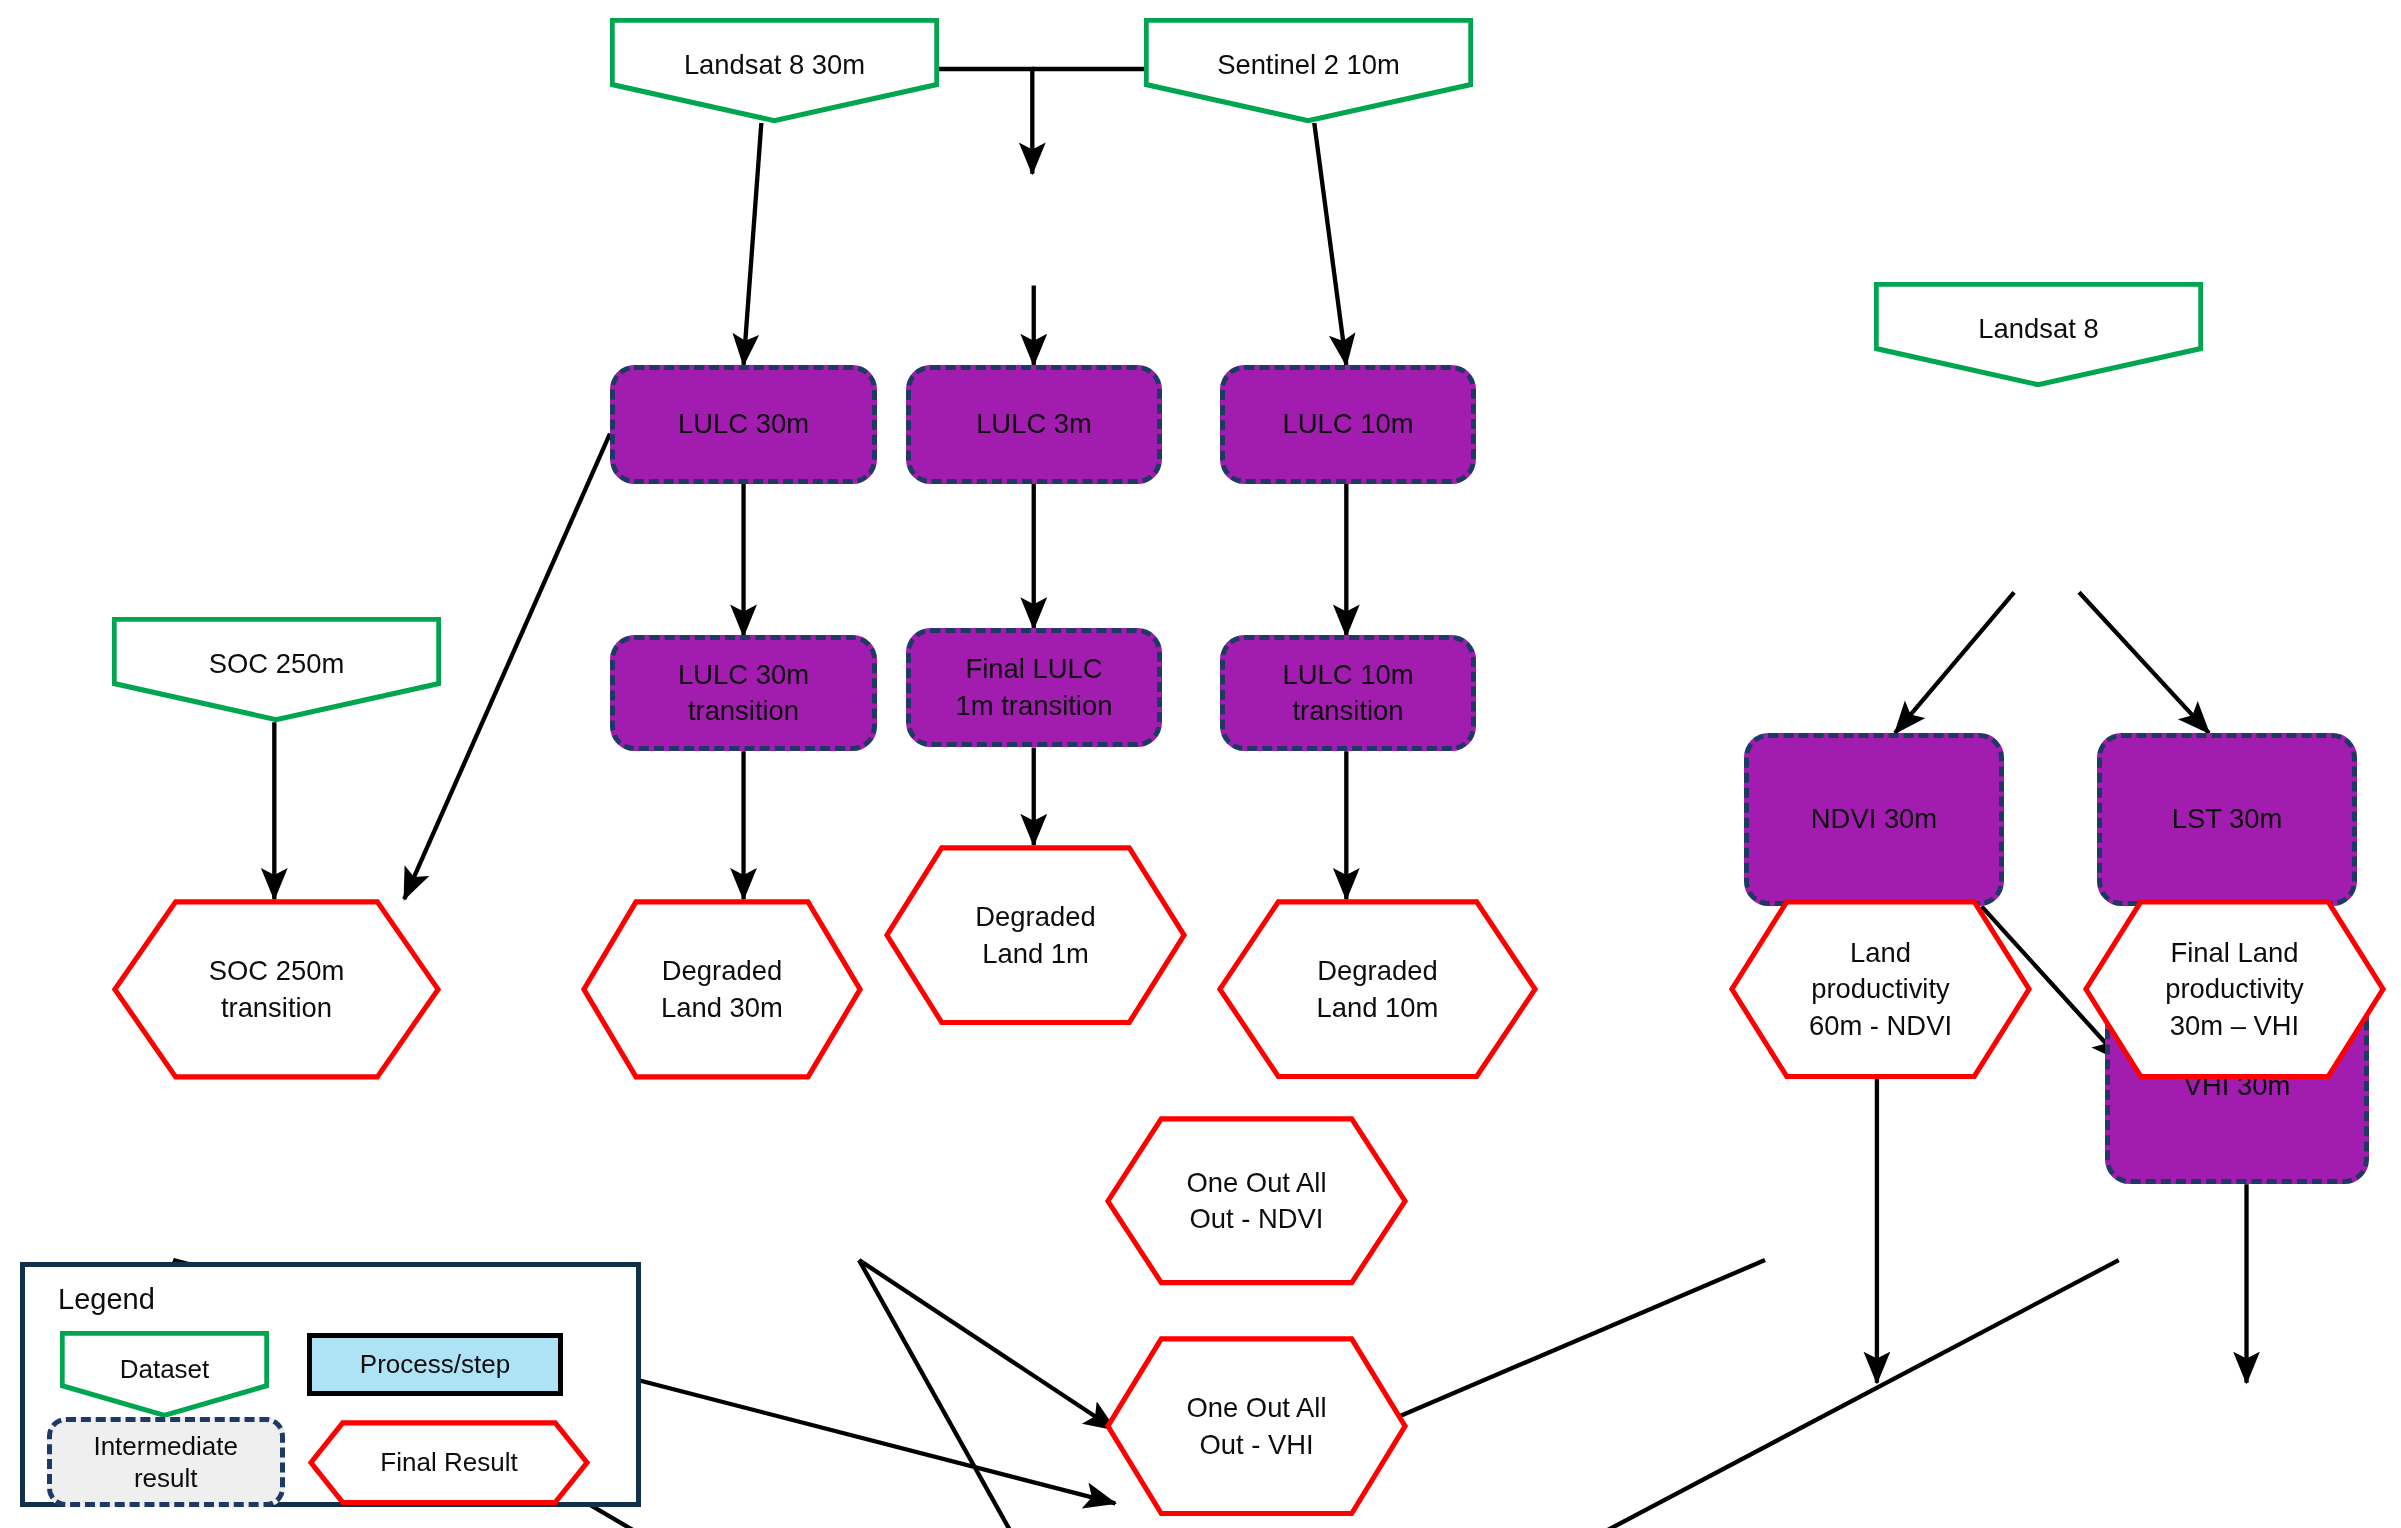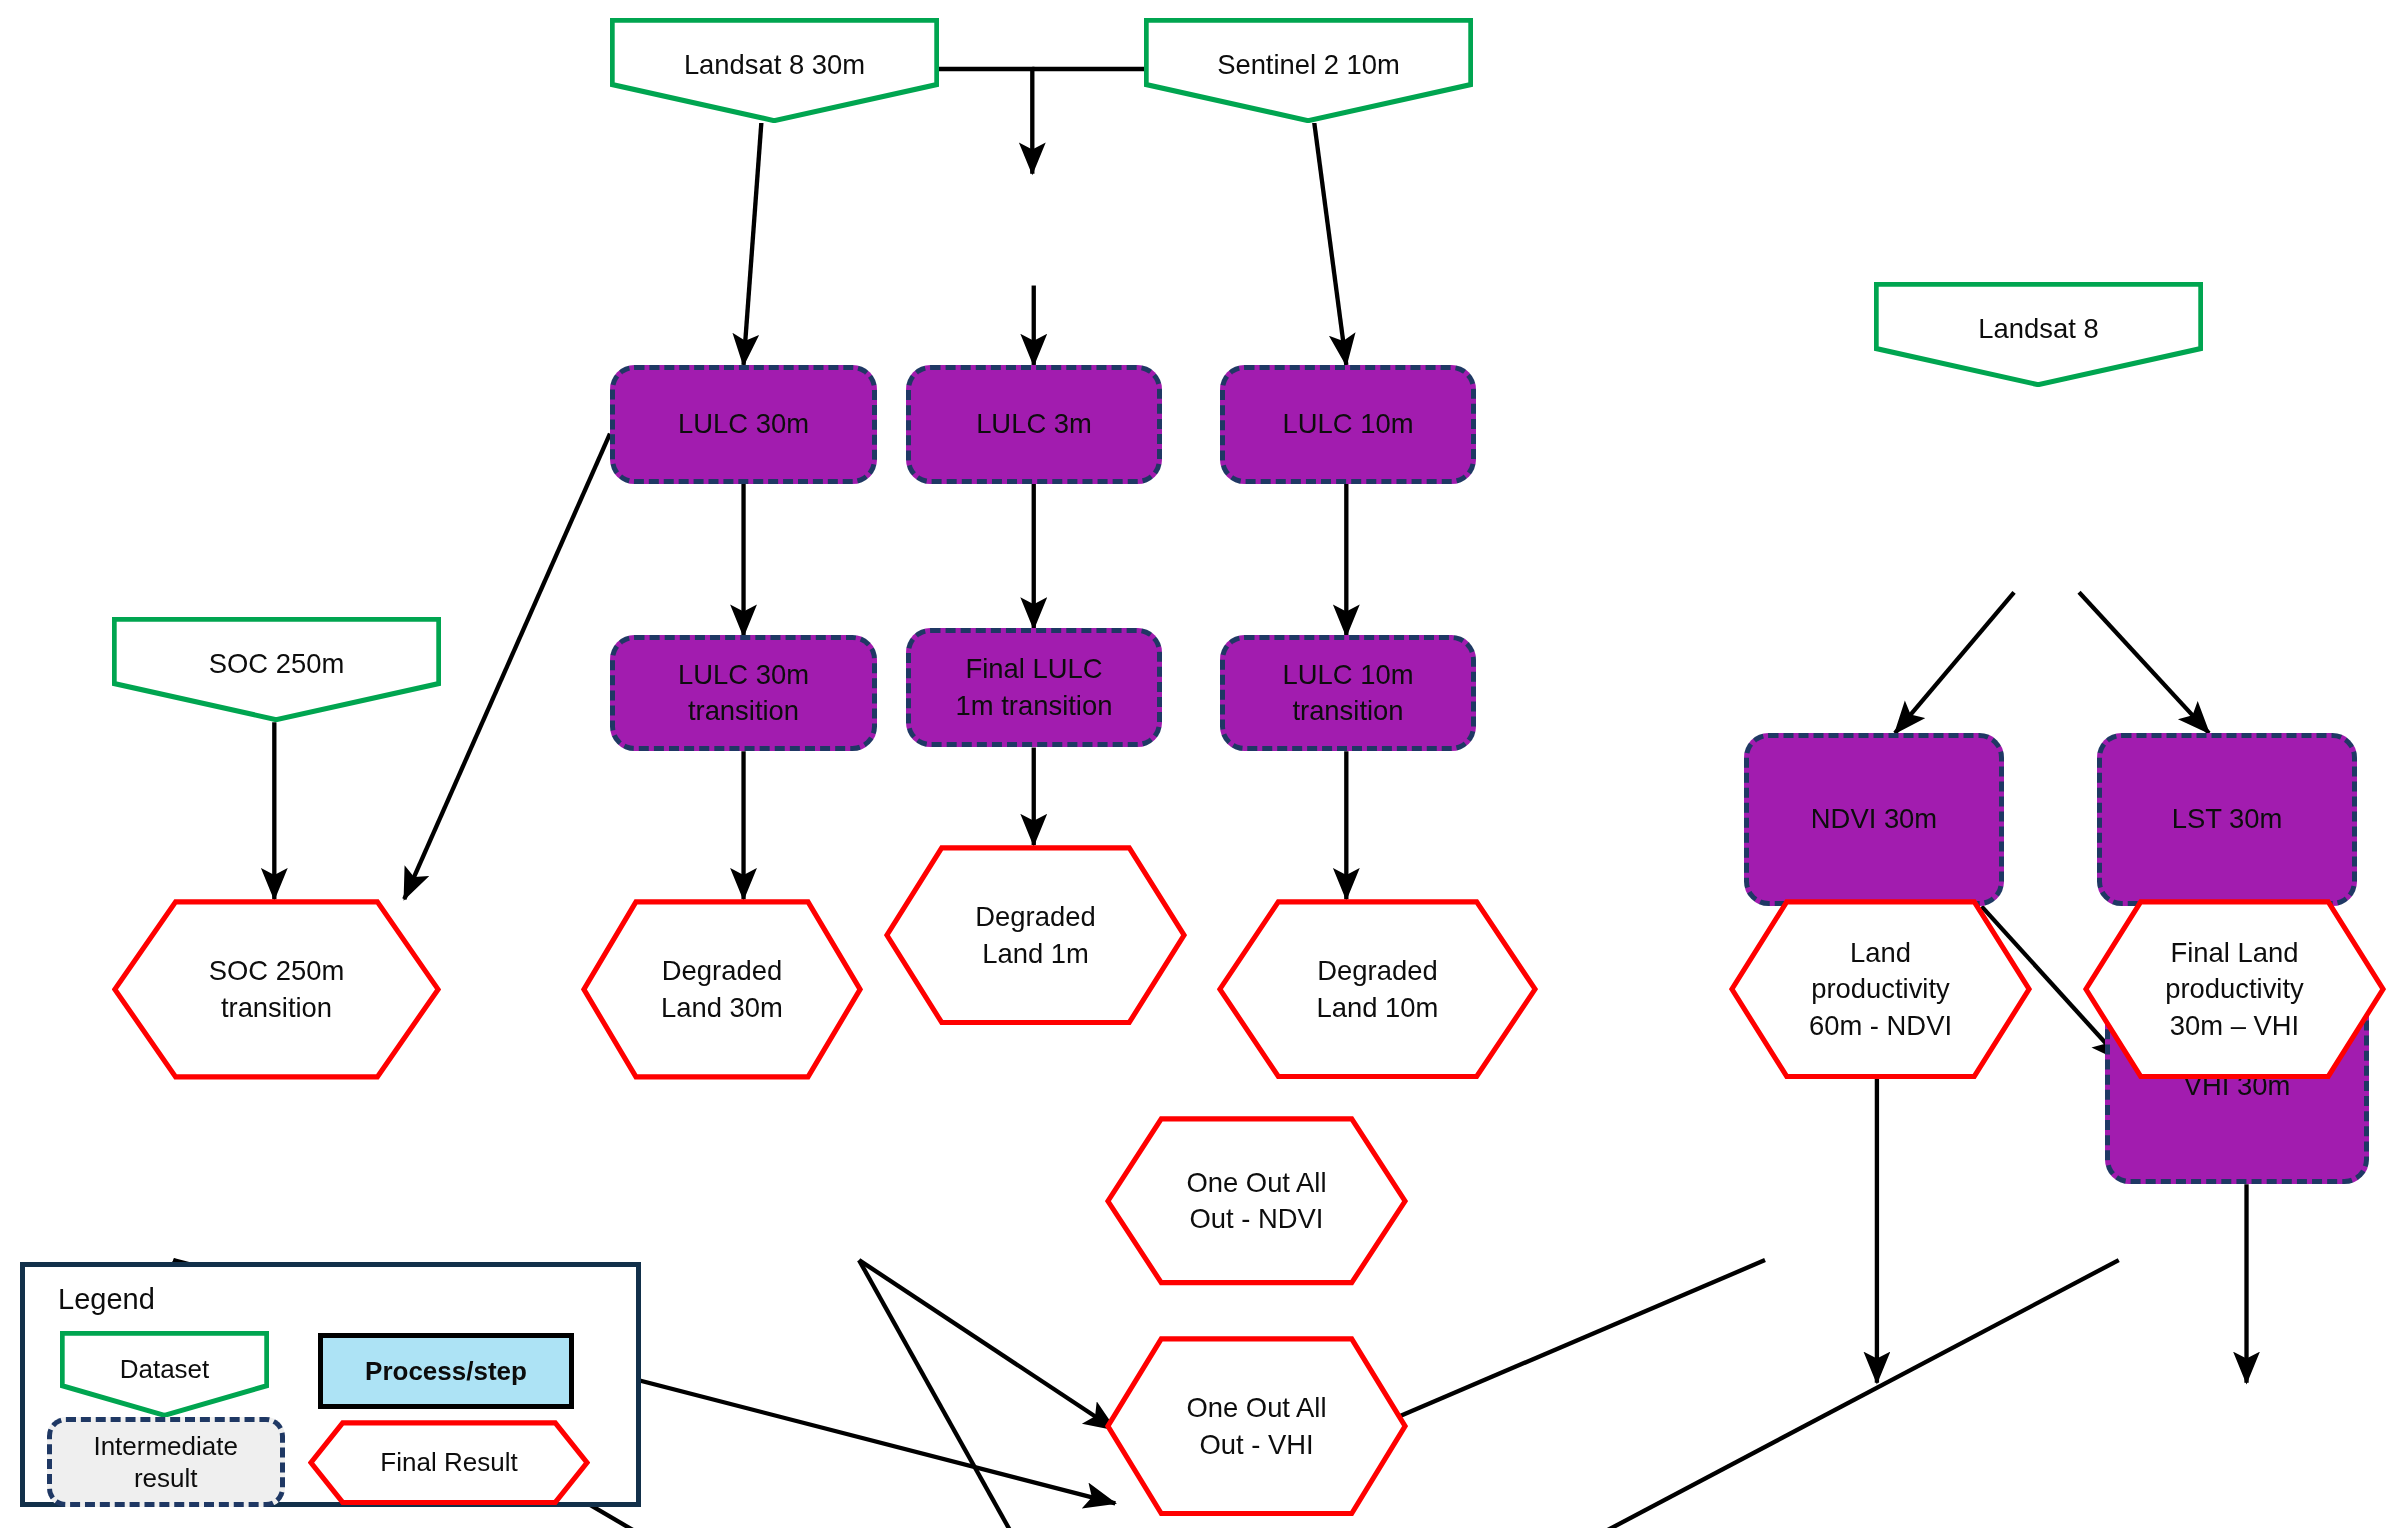--- a/index.html
+++ b/index.html
@@ -234,21 +234,21 @@
   <div id="legend" style="left:20px;top:1262px;width:621px;height:245px;">
     <div class="legend-title" style="left:33px;top:16px;">Legend</div>
 
     <div class="lg-item" style="left:35px;top:64px;width:209px;height:87px;">
       <svg style="position:absolute;inset:0;" viewBox="0 0 290 120" preserveAspectRatio="none">
         <polygon points="3,3 287,3 287,76 145,117 3,76" fill="#ffffff" stroke="#00A550" stroke-width="7"></polygon>
       </svg>
       <span class="lbl" style="transform:translateY(-14%);">Dataset</span>
     </div>
 
-    <div class="lg-item" style="left:293px;top:66px;width:256px;height:76px;background:#ADE3F5;border:5px solid #000000;font-weight:bold;">
+    <div class="lg-item" style="left:282px;top:66px;width:256px;height:63px;background:#ADE3F5;border:5px solid #000000;">
       <span class="lbl">Process/step</span>
     </div>
 
     <div class="lg-item" style="left:283px;top:153px;width:282px;height:85px;">
       <svg style="position:absolute;inset:0;" viewBox="0 0 390 118" preserveAspectRatio="none">
         <polygon points="48,4 342,4 386,59 342,114 48,114 4,59" fill="#ffffff" stroke="#FF0000" stroke-width="7"></polygon>
       </svg>
       <span class="lbl">Final Result</span>
     </div>
 

